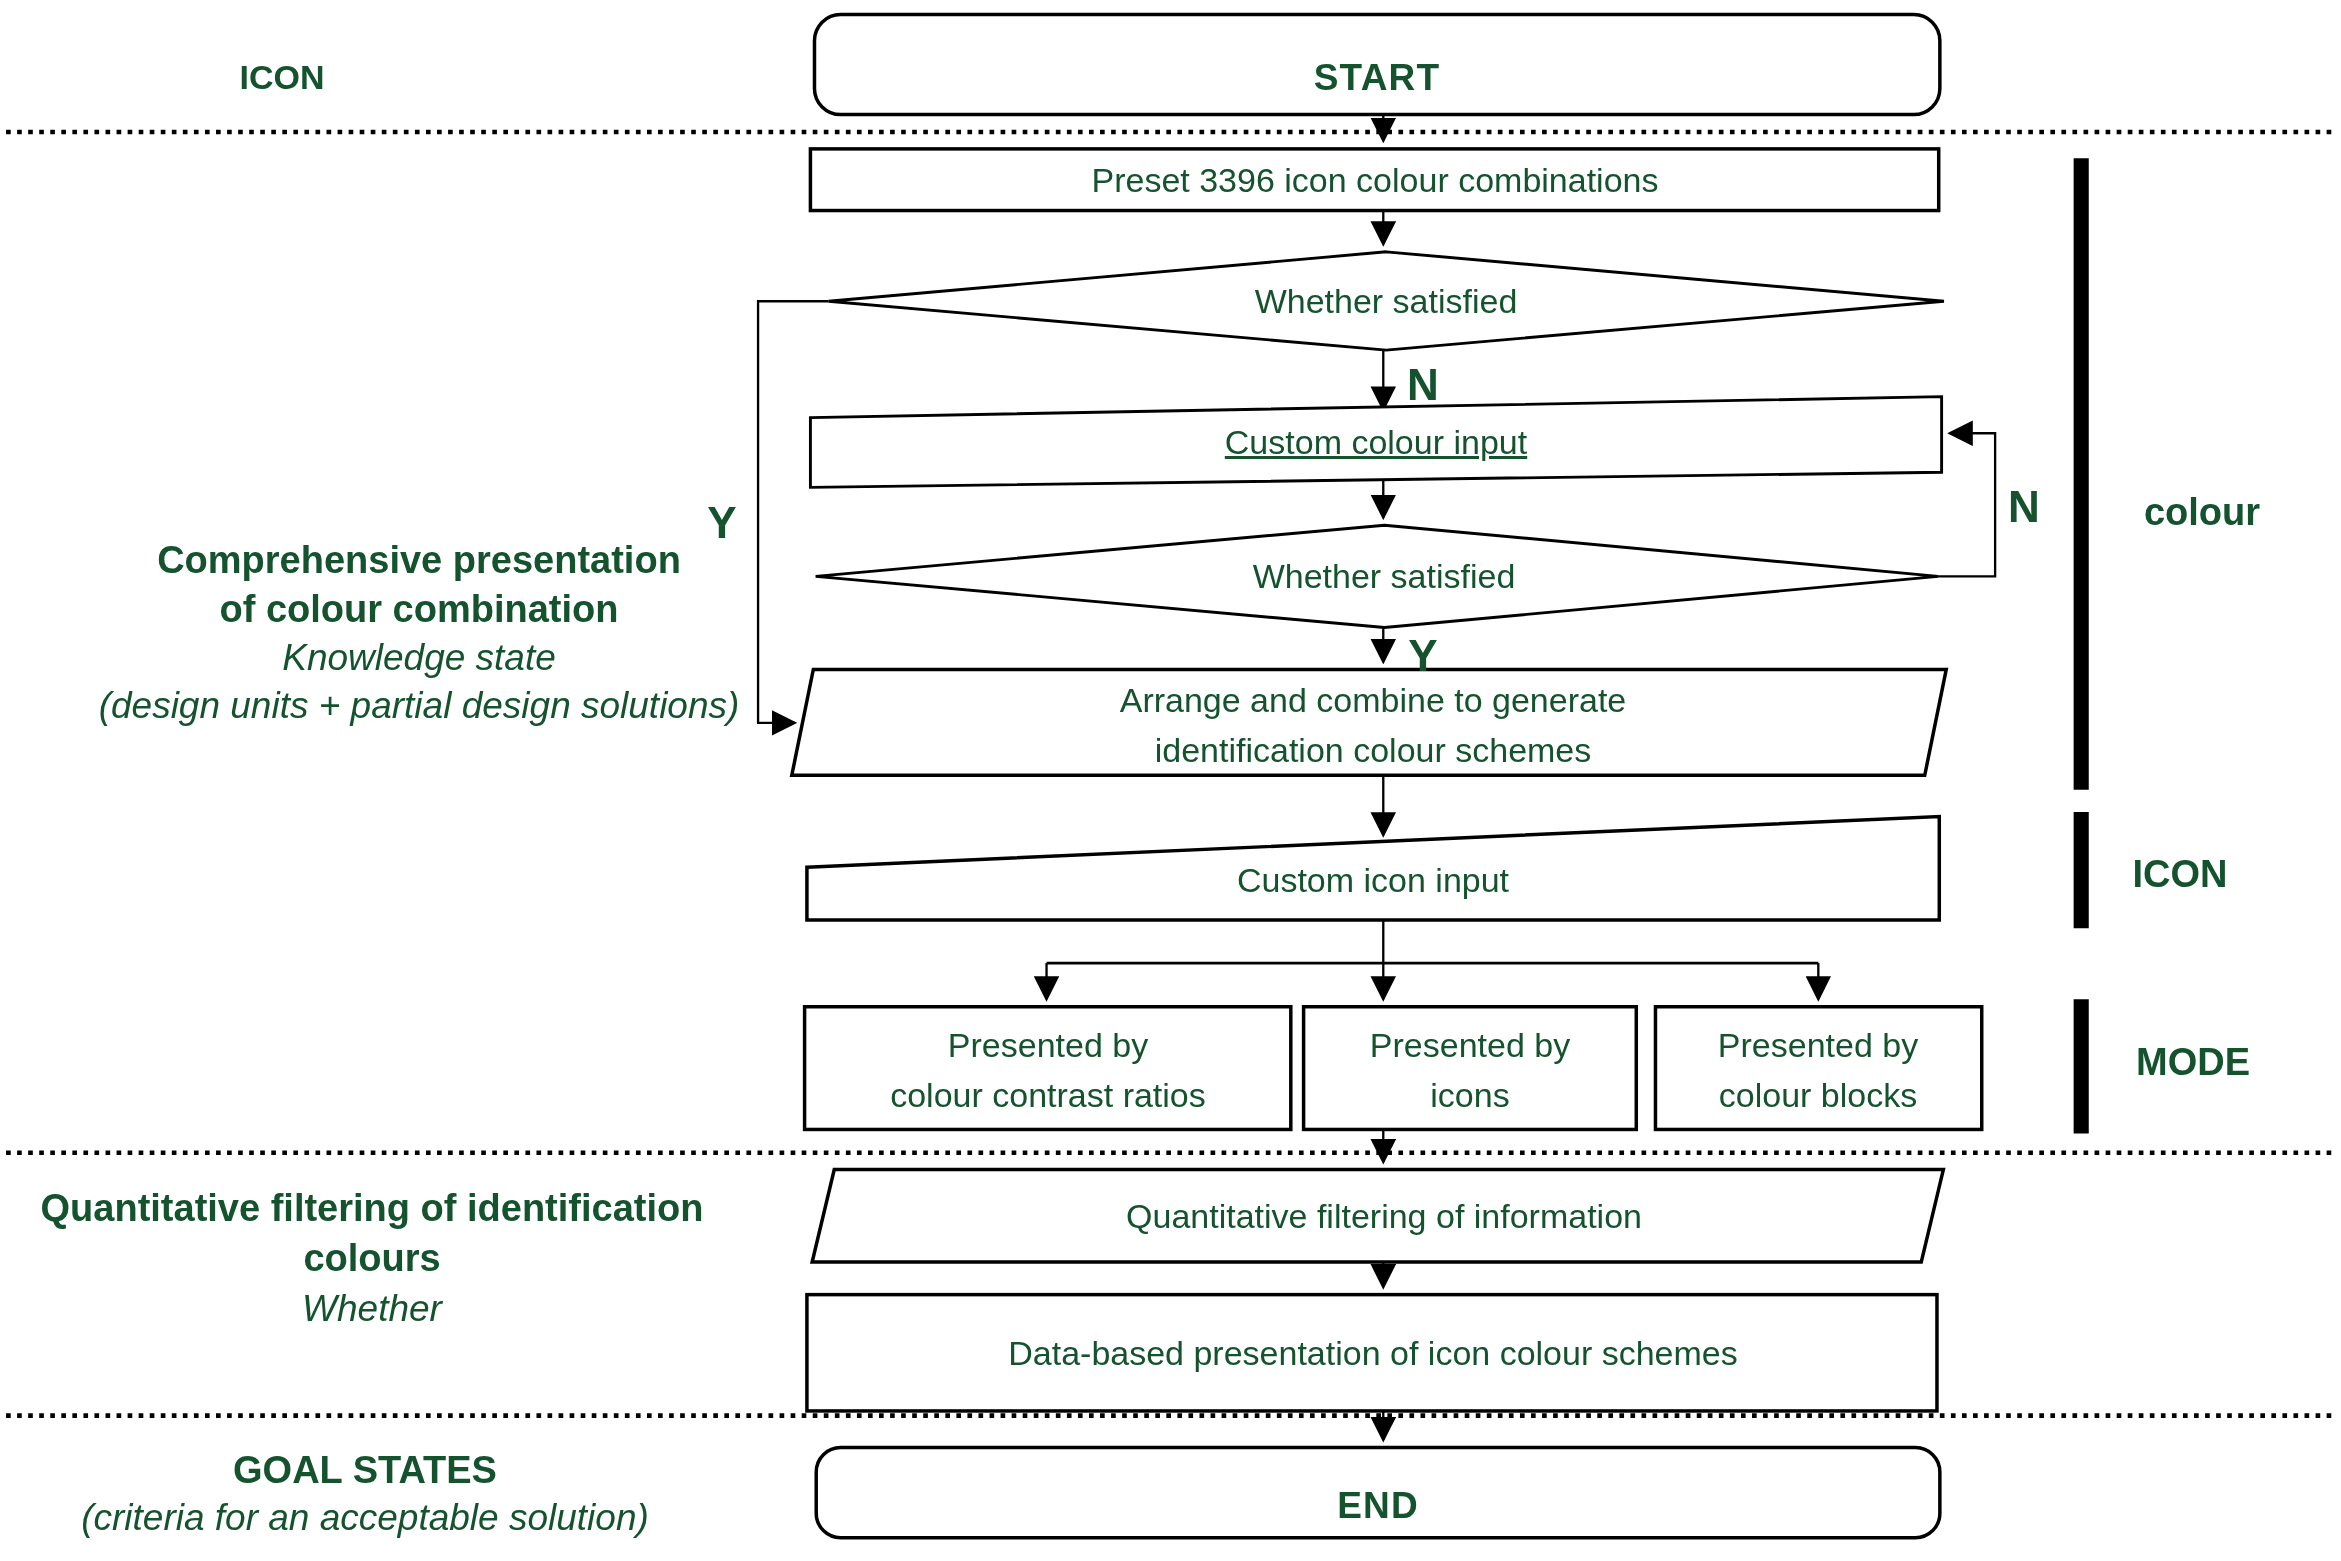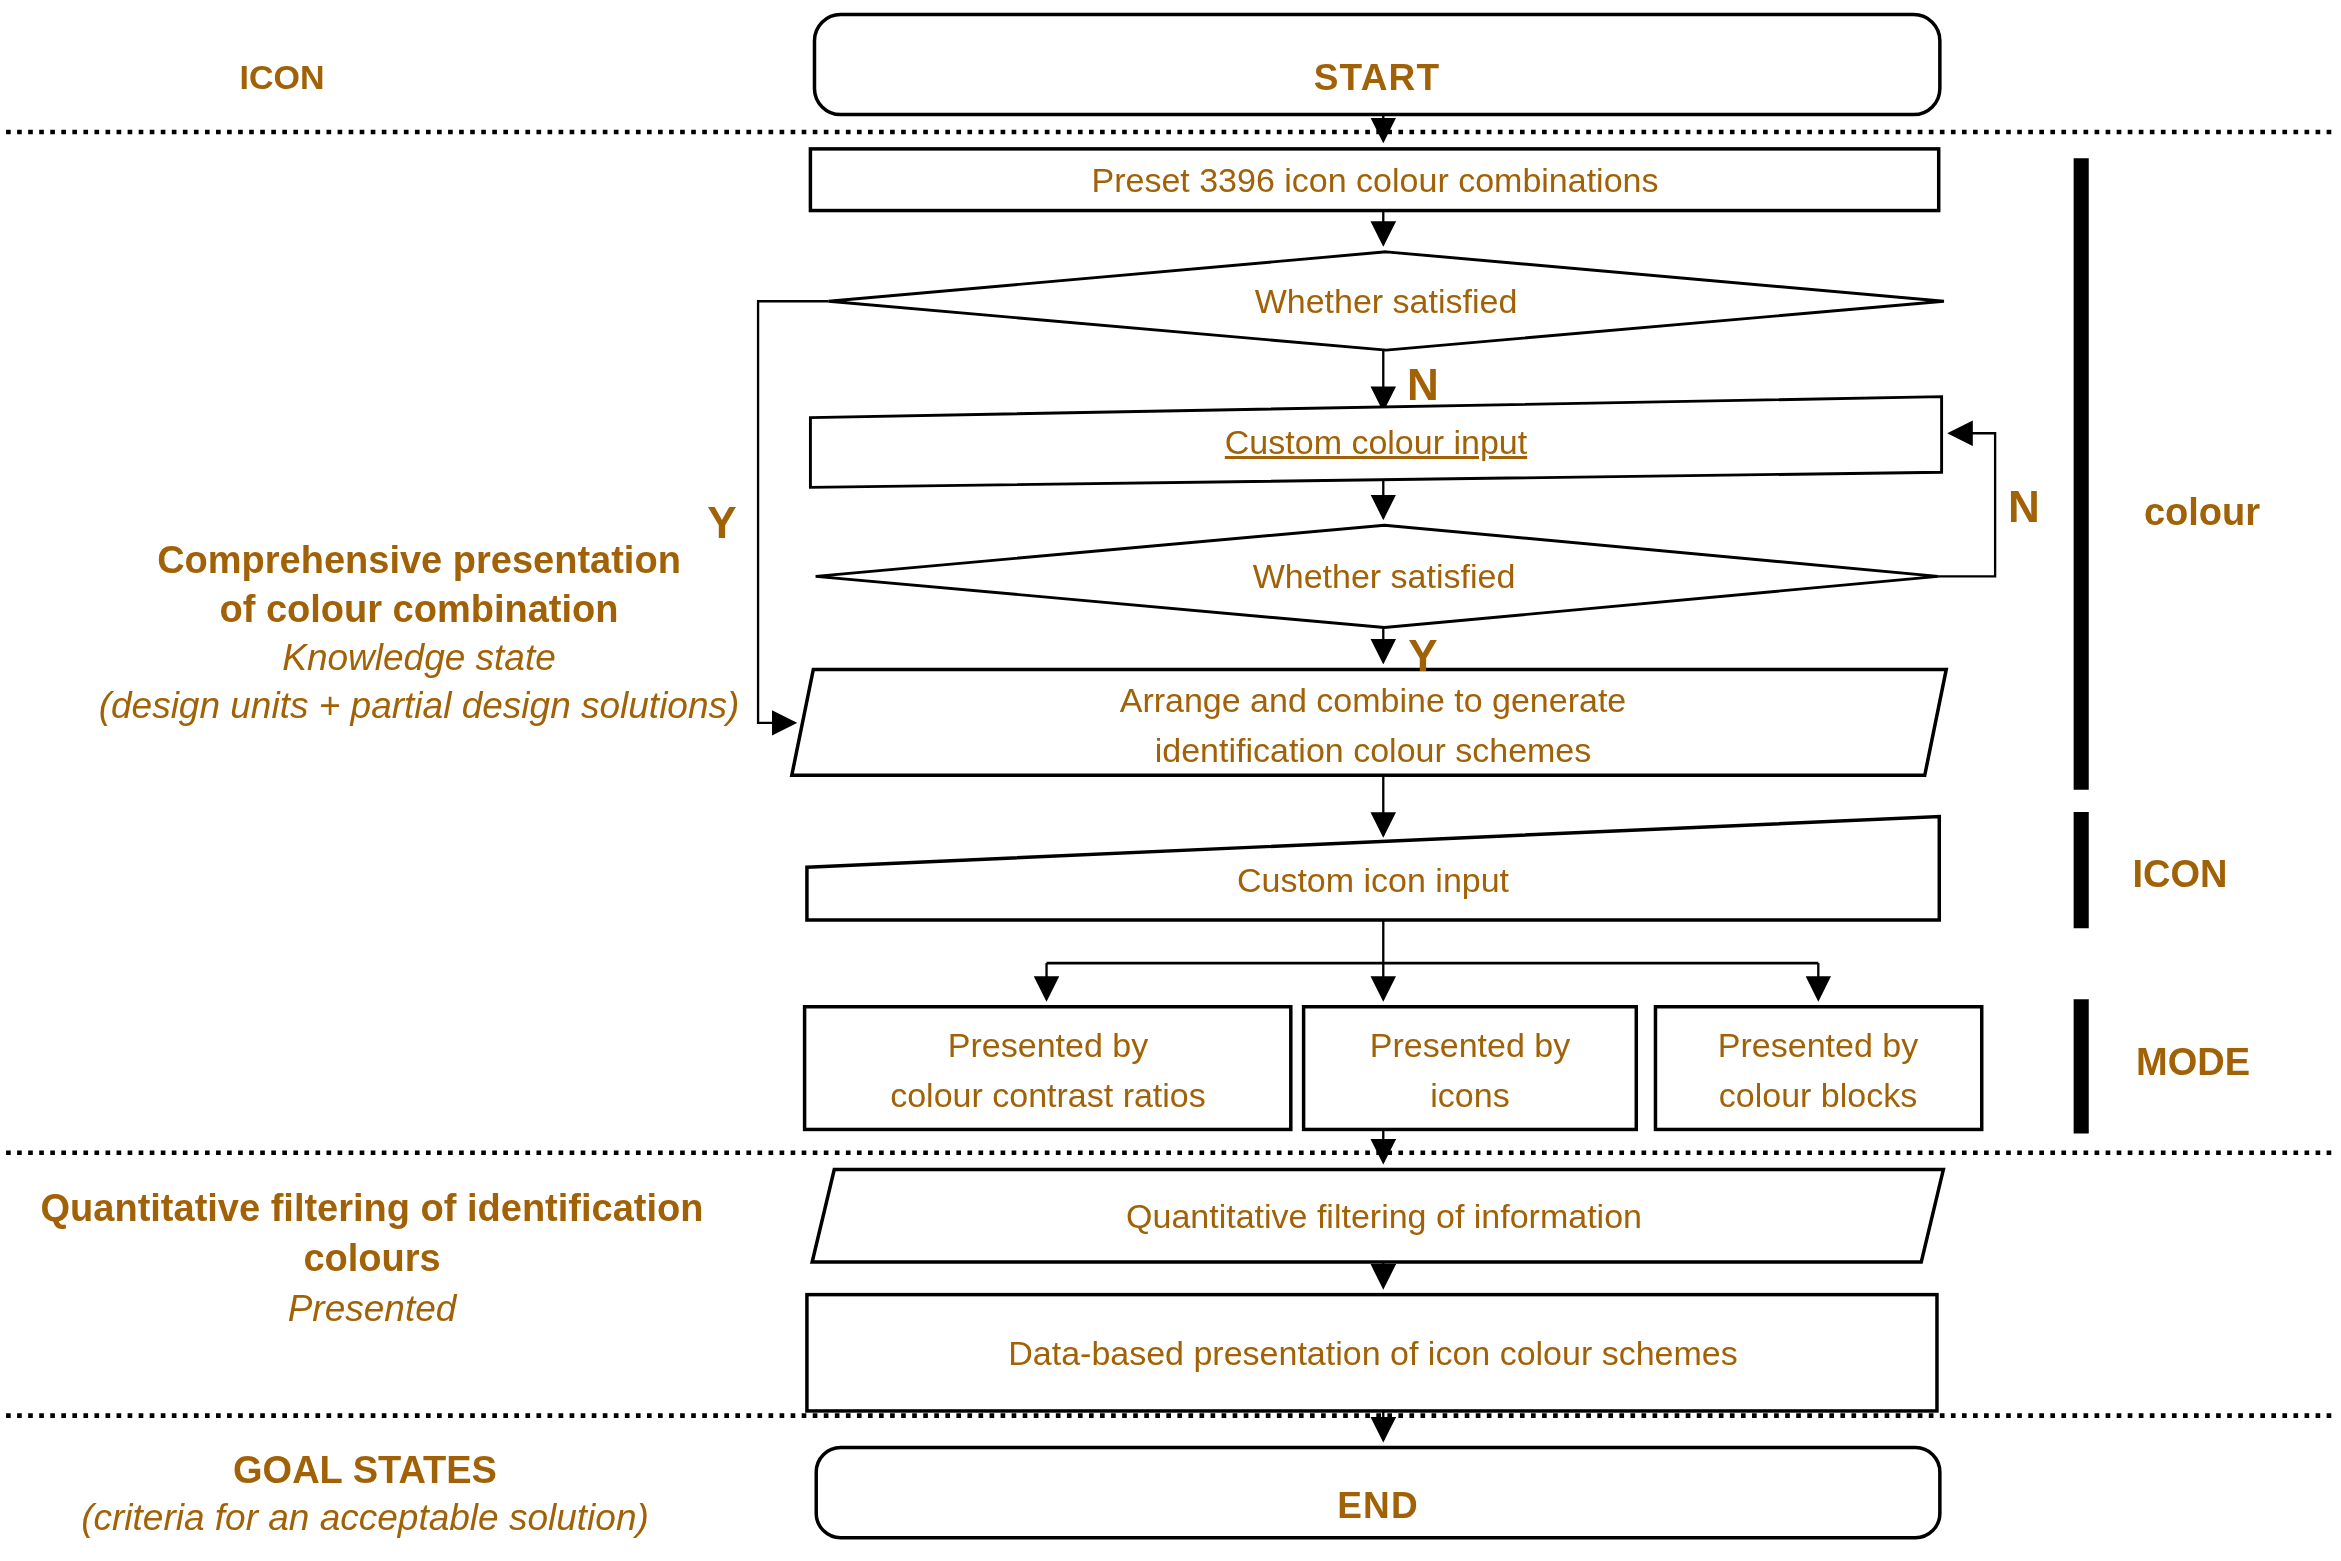--- a/index.html
+++ b/index.html
@@ -8,21 +8,21 @@
     background: #ffffff;
     font-family: "Liberation Sans", sans-serif;
     overflow: hidden;
   }
   .canvas { position: relative; width: 2342px; height: 1561px; }
   .canvas svg { position: absolute; left: 0; top: 0; }
   .t {
     position: absolute;
     transform: translate(-50%, -50%);
     white-space: nowrap;
-    color: #a16207;
+    color: #14532d;
     text-align: center;
     line-height: 1;
   }
   .node   { font-size: 34px; }
   .big    { font-size: 37px; font-weight: bold; letter-spacing: 1.2px; margin-top: 12px; }
   .branch { font-size: 44px; font-weight: bold; }
   .lbold  { font-size: 38px; font-weight: bold; }
   .lital  { font-size: 37px; font-style: italic; }
   .rlabel { font-size: 38px; font-weight: bold; }
   .topicon{ font-size: 34px; font-weight: bold; }
@@ -104,21 +104,21 @@
 
   <div class="t topicon" style="left:282px; top:77px;">ICON</div>
 
   <div class="t lbold" style="left:419px; top:560px;">Comprehensive presentation</div>
   <div class="t lbold" style="left:419px; top:609px;">of colour combination</div>
   <div class="t lital" style="left:419px; top:657px;">Knowledge state</div>
   <div class="t lital" style="left:419px; top:705px;">(design units + partial design solutions)</div>
 
   <div class="t lbold" style="left:372px; top:1208px;">Quantitative filtering of identification</div>
   <div class="t lbold" style="left:372px; top:1258px;">colours</div>
-  <div class="t lital" style="left:372px; top:1308px;">Presented</div>
+  <div class="t lital" style="left:372px; top:1308px;">Whether</div>
 
   <div class="t lbold" style="left:365px; top:1470px;">GOAL STATES</div>
   <div class="t lital" style="left:365px; top:1517px;">(criteria for an acceptable solution)</div>
 
   <div class="t rlabel" style="left:2202px; top:470px;margin-top:42px;">colour</div>
   <div class="t rlabel" style="left:2180px; top:874px;">ICON</div>
   <div class="t rlabel" style="left:2193px; top:1062px;">MODE</div>
 
 </div>
 

